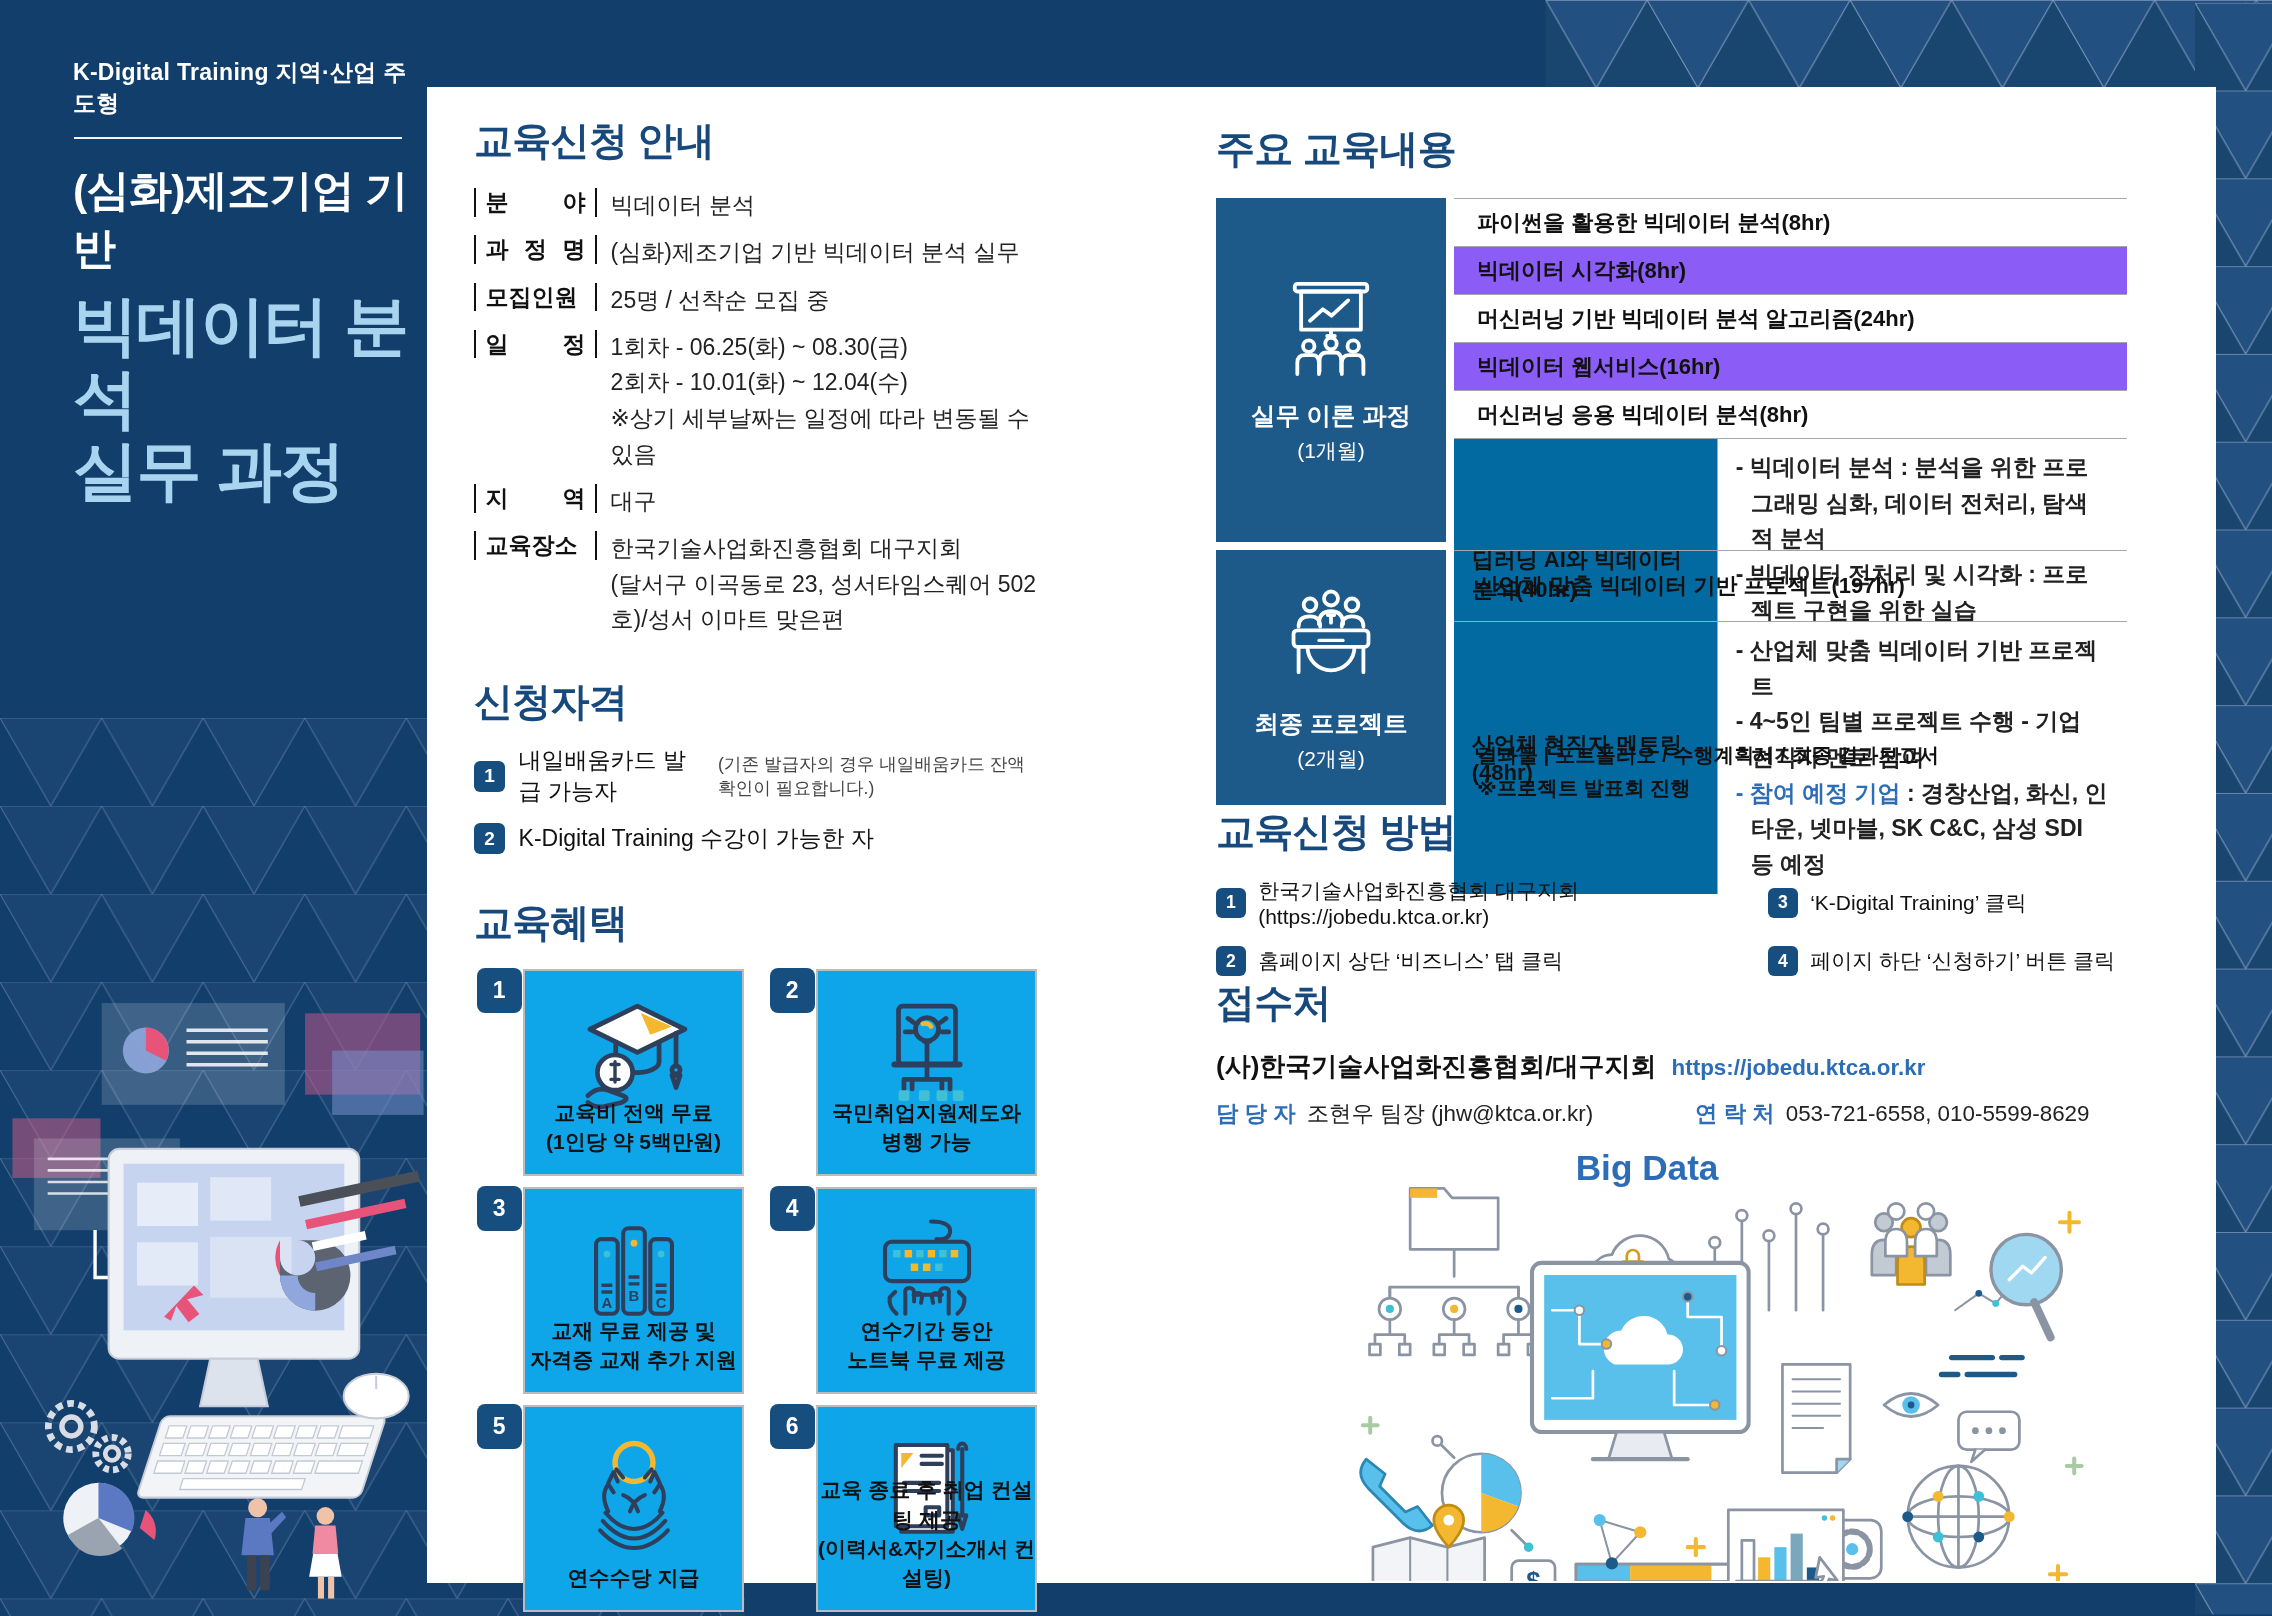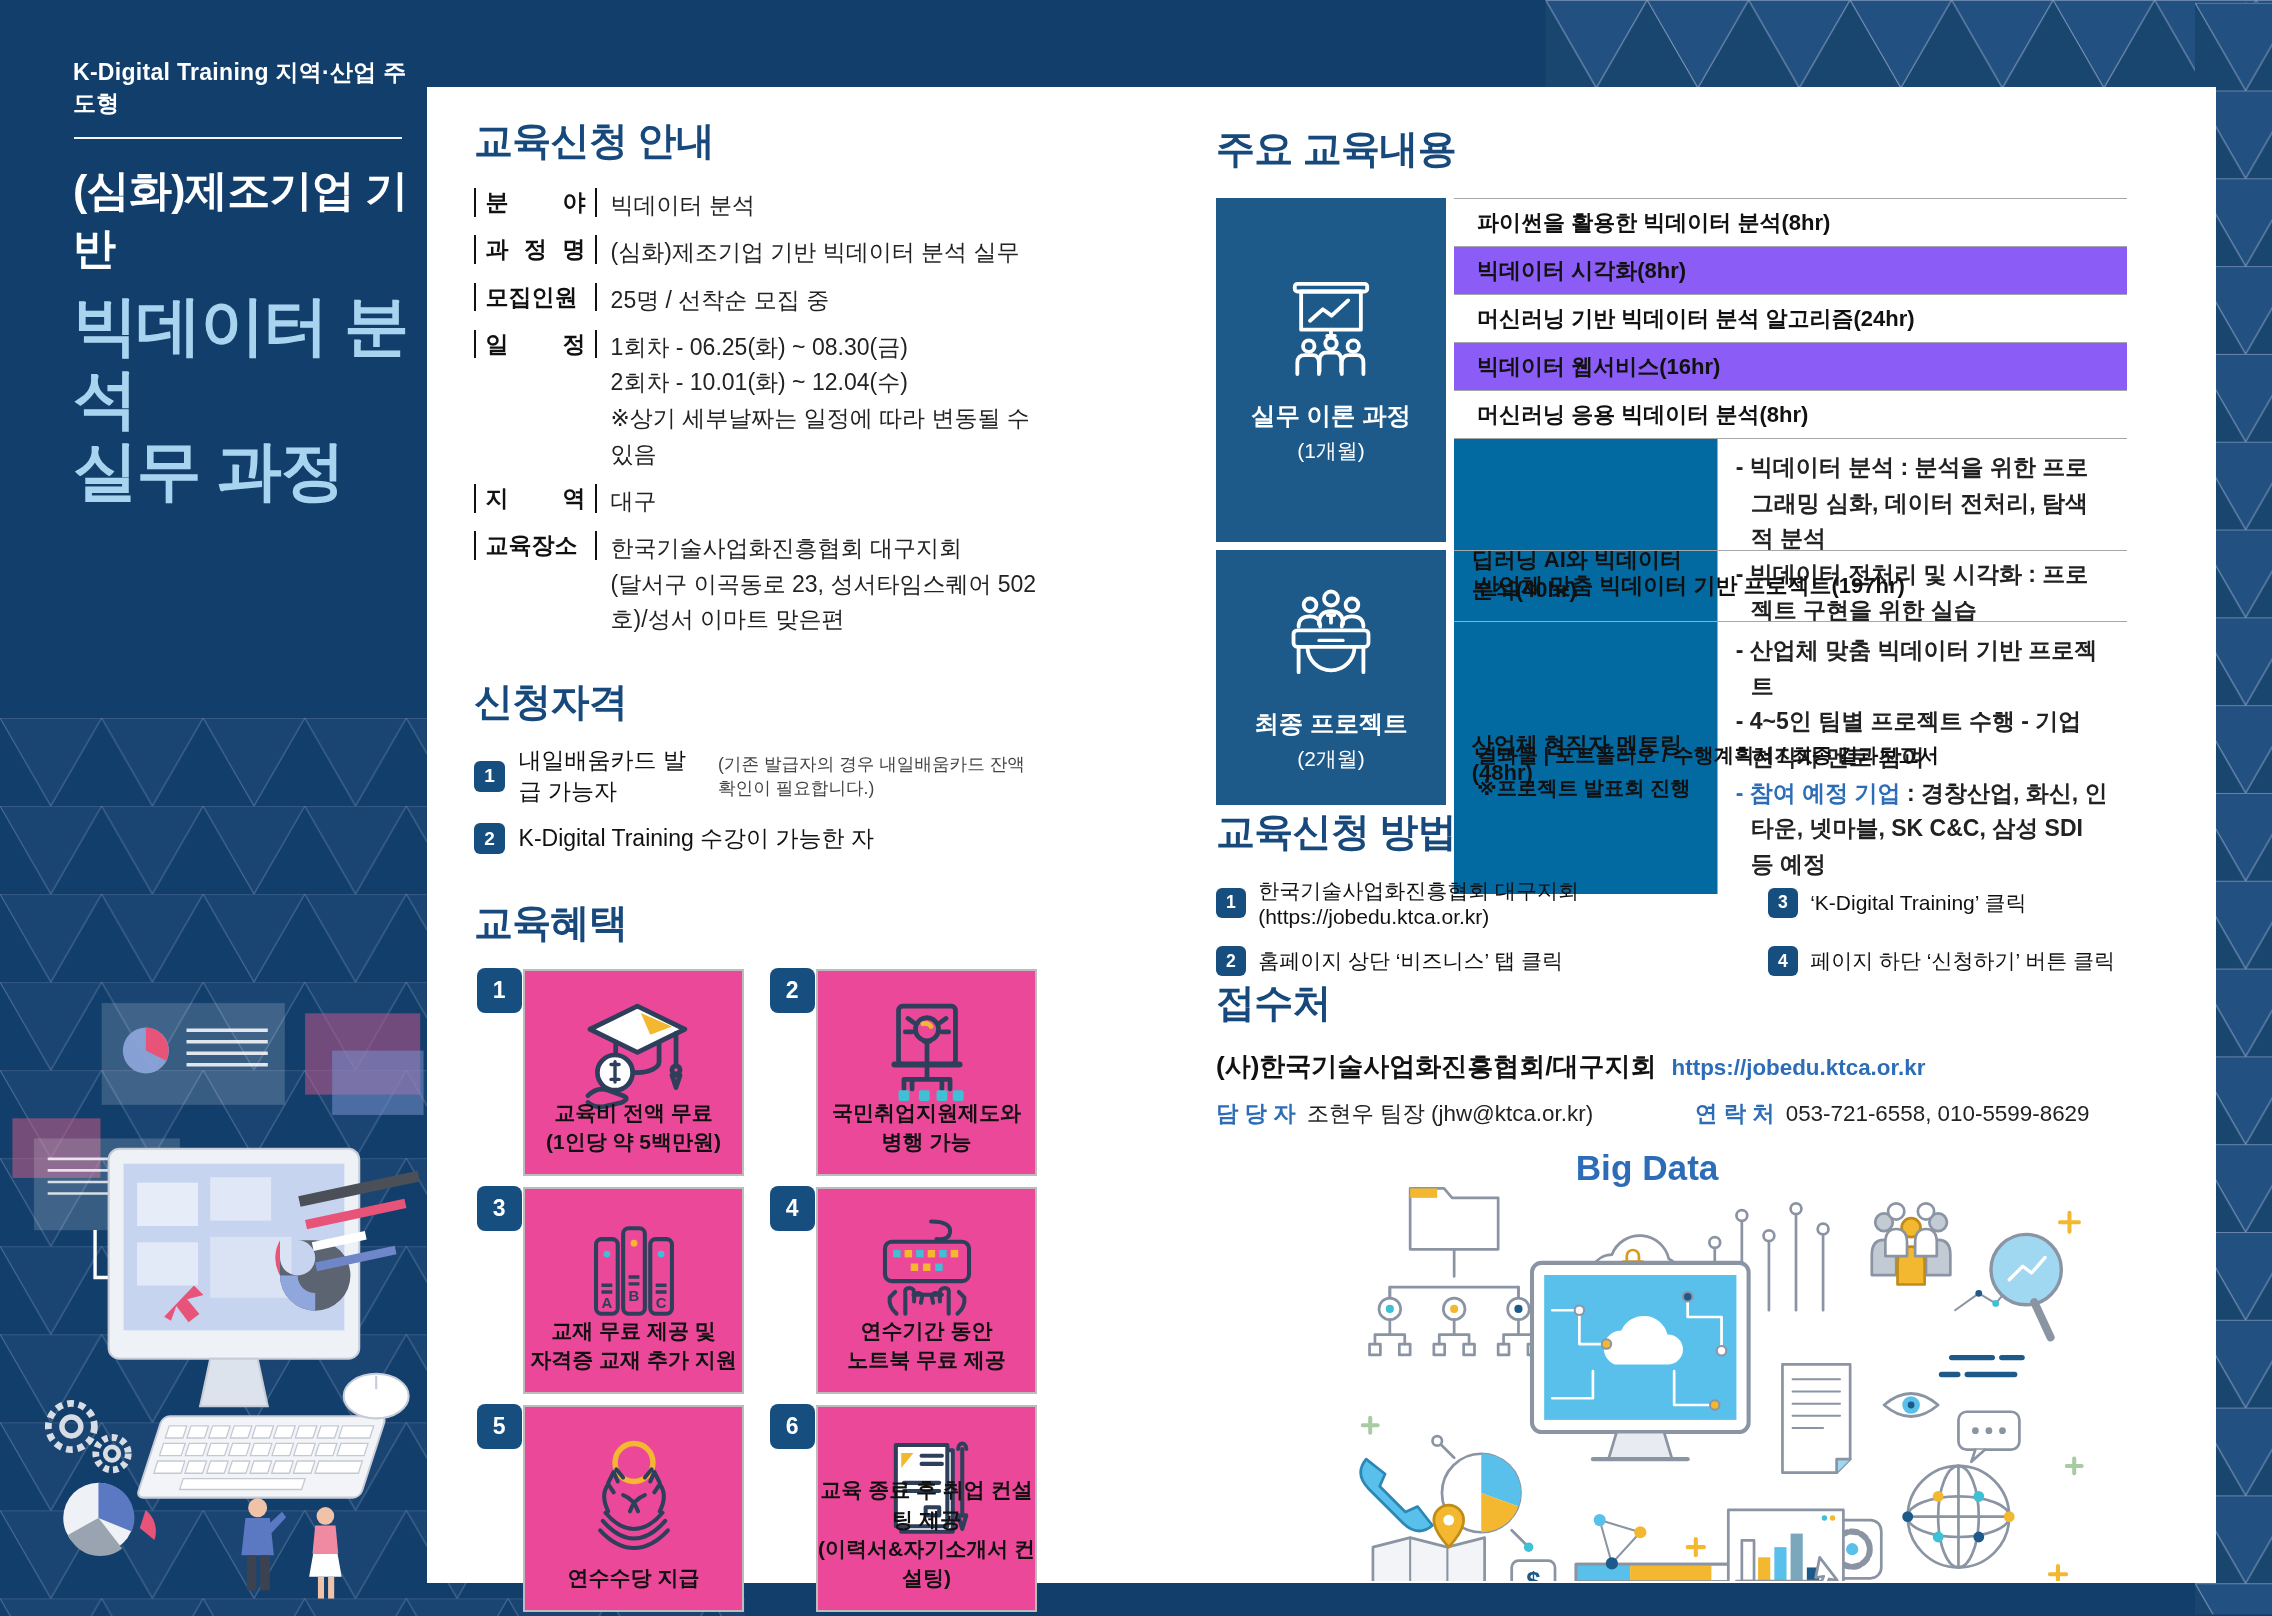--- a/index.html
+++ b/index.html
@@ -30,21 +30,21 @@
     border-left:2.7px solid #111;border-right:2.7px solid #111;padding:0 9.5px;margin-right:13.6px;line-height:1.25;flex:none;}
   .info-val div{line-height:1.55;}
   
   .nbadge{flex:none;width:31px;height:31px;background:#174e80;border-radius:6.1px;color:#fff;
     display:flex;align-items:center;justify-content:center;font-size:19px;font-weight:700;}
   .q-item{display:flex;align-items:center;gap:13.6px;margin-top:16.3px;font-size:23px;color:#111;}
   .q-note{font-size:17.6px;color:#444;margin-left:4.1px;}
   
   .benefits-grid{display:grid;grid-template-columns:266px 266px;column-gap:27px;row-gap:11px;margin-top:19px;}
   .b-cell{position:relative;padding-left:49px;}
-  .b-card{position:relative;width:217px;height:203px;background:#ec4899;border:2px solid #bcbcbc;}
+  .b-card{position:relative;width:217px;height:203px;background:#0ea5e9;border:2px solid #bcbcbc;}
   .b-badge{position:absolute;left:2.7px;top:-1.4px;width:45px;height:45px;background:#174e80;border-radius:8.1px;
     color:#fff;display:flex;align-items:center;justify-content:center;font-size:23px;font-weight:700;z-index:2;}
   .b-icon{position:absolute;top:23px;left:0;width:100%;display:flex;justify-content:center;}
   .b-cap{position:absolute;left:0;bottom:17.6px;width:100%;text-align:center;font-size:21px;font-weight:700;color:#111;line-height:1.4;}
   
   .ctable{margin-top:22px;}
   .csec{display:grid;grid-template-columns:230px 1fr;column-gap:8.1px;}
   .c-left{background:#1d5a8a;color:#fff;display:flex;flex-direction:column;align-items:center;justify-content:center;text-align:right;}
   .c-left .t{font-size:24.4px;font-weight:700;margin-top:17.6px;}
   .c-left .p{font-size:21px;margin-top:5.4px;}

